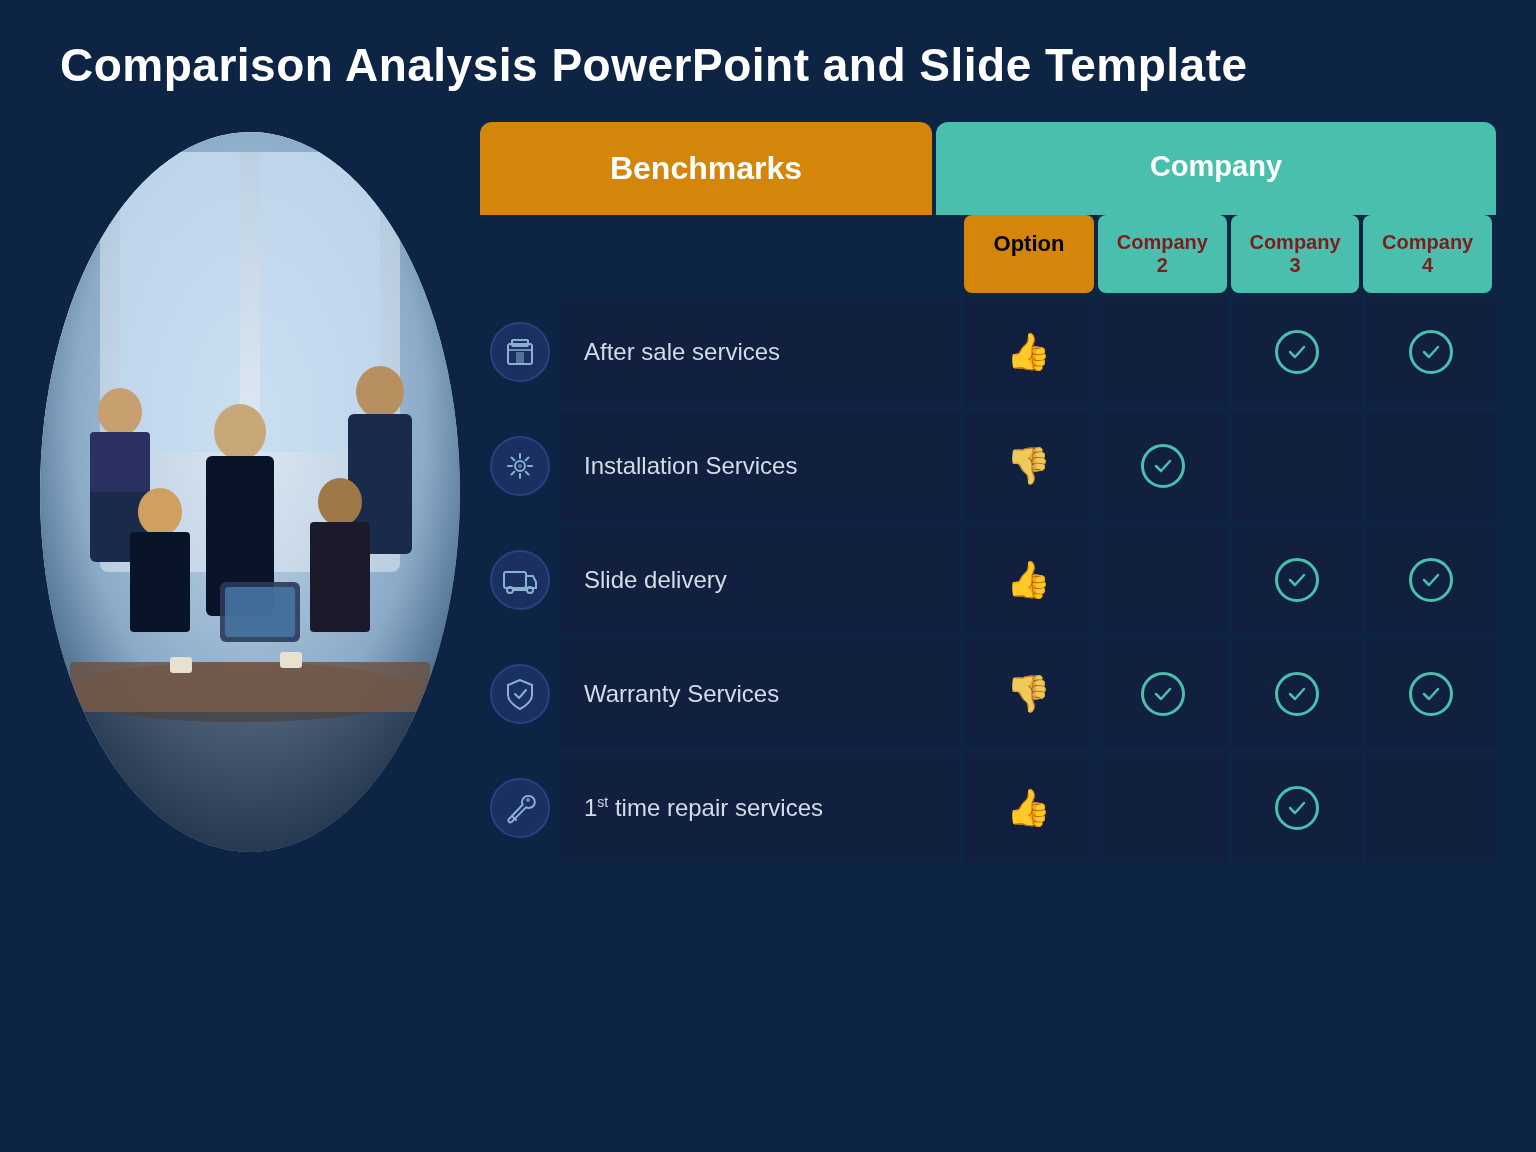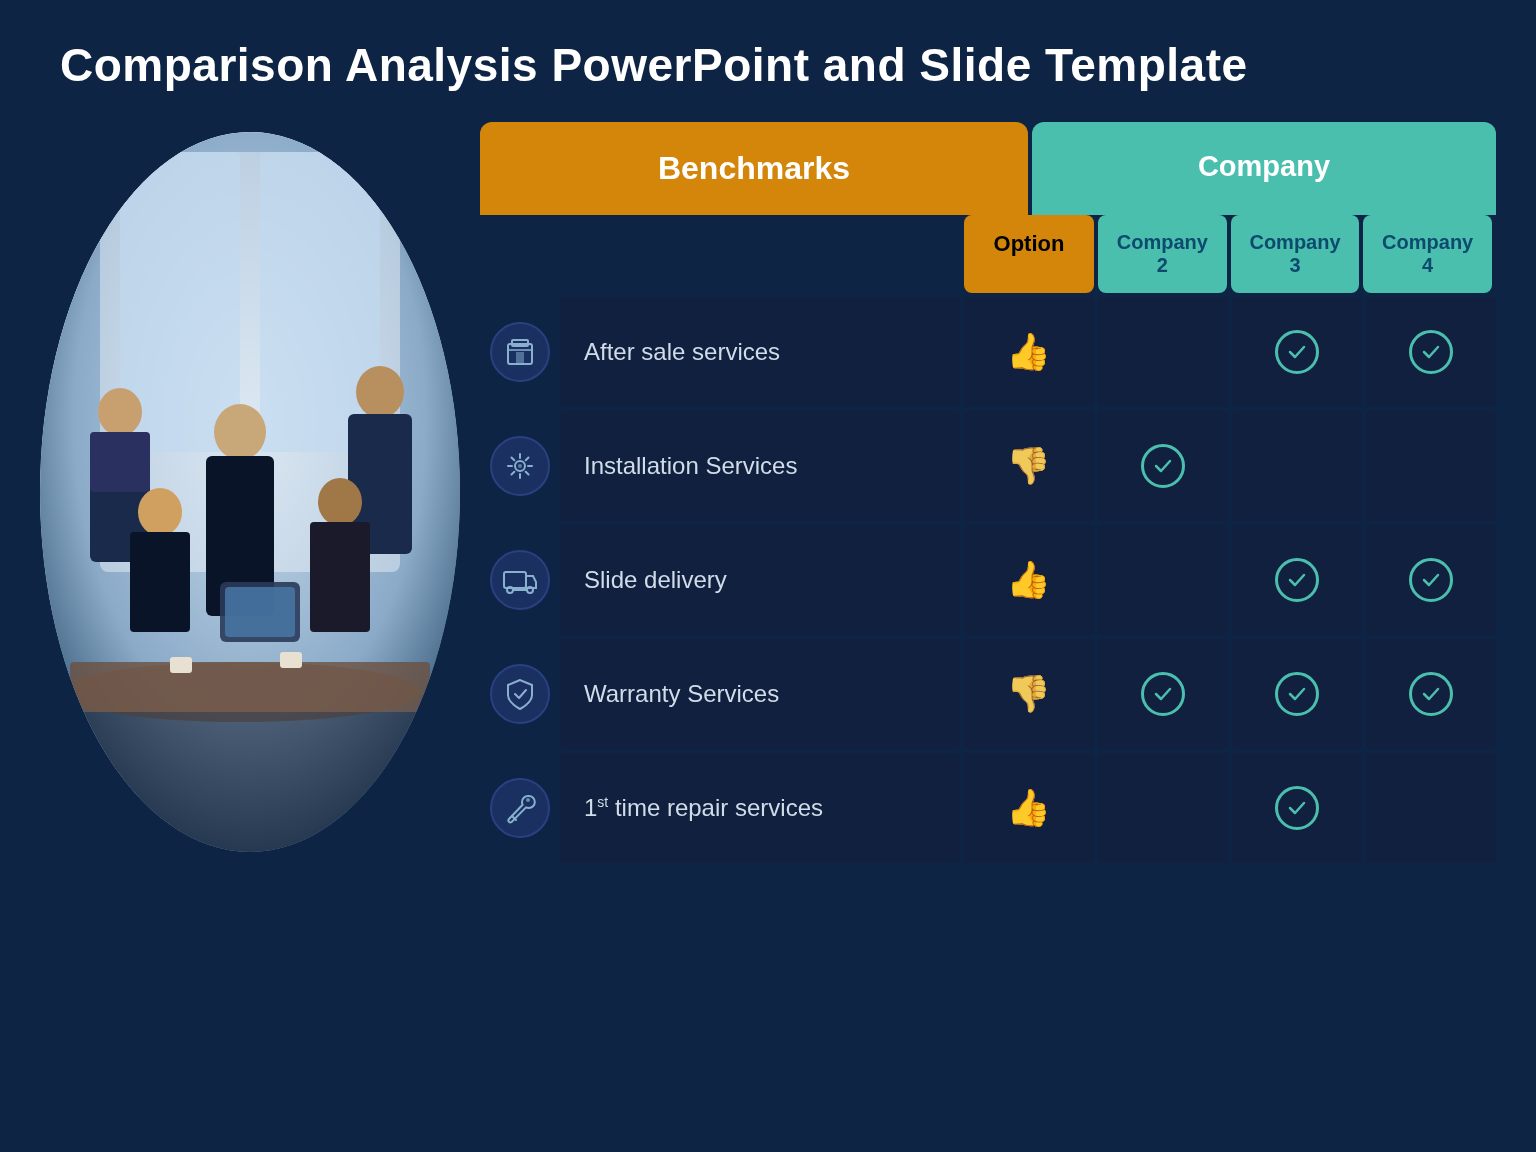--- a/index.html
+++ b/index.html
@@ -60,21 +60,21 @@
 
     
     .header-top {
       display: flex;
       margin-bottom: 0;
     }
 
     .benchmarks-header {
       background: #d4860a;
       border-radius: 12px 12px 0 0;
-      width: 548px;
+      width: 452px;
       padding: 28px 20px;
       text-align: center;
       color: white;
       font-size: 32px;
       font-weight: 800;
     }
 
     .company-header {
       background: #4bbfad;
       border-radius: 12px 12px 0 0;
@@ -114,21 +114,21 @@
       width: 130px;
       margin-right: 4px;
       flex-shrink: 0;
     }
 
     .company-col-header {
       background: #4bbfad;
       border-radius: 8px;
       padding: 16px 12px;
       text-align: center;
-      color: #0c4a6e;
+      color: #7f1d1d;
       font-size: 20px;
       font-weight: 700;
       flex: 1;
       margin-right: 4px;
     }
 
     .company-col-header:last-child {
       margin-right: 4px;
     }
 

